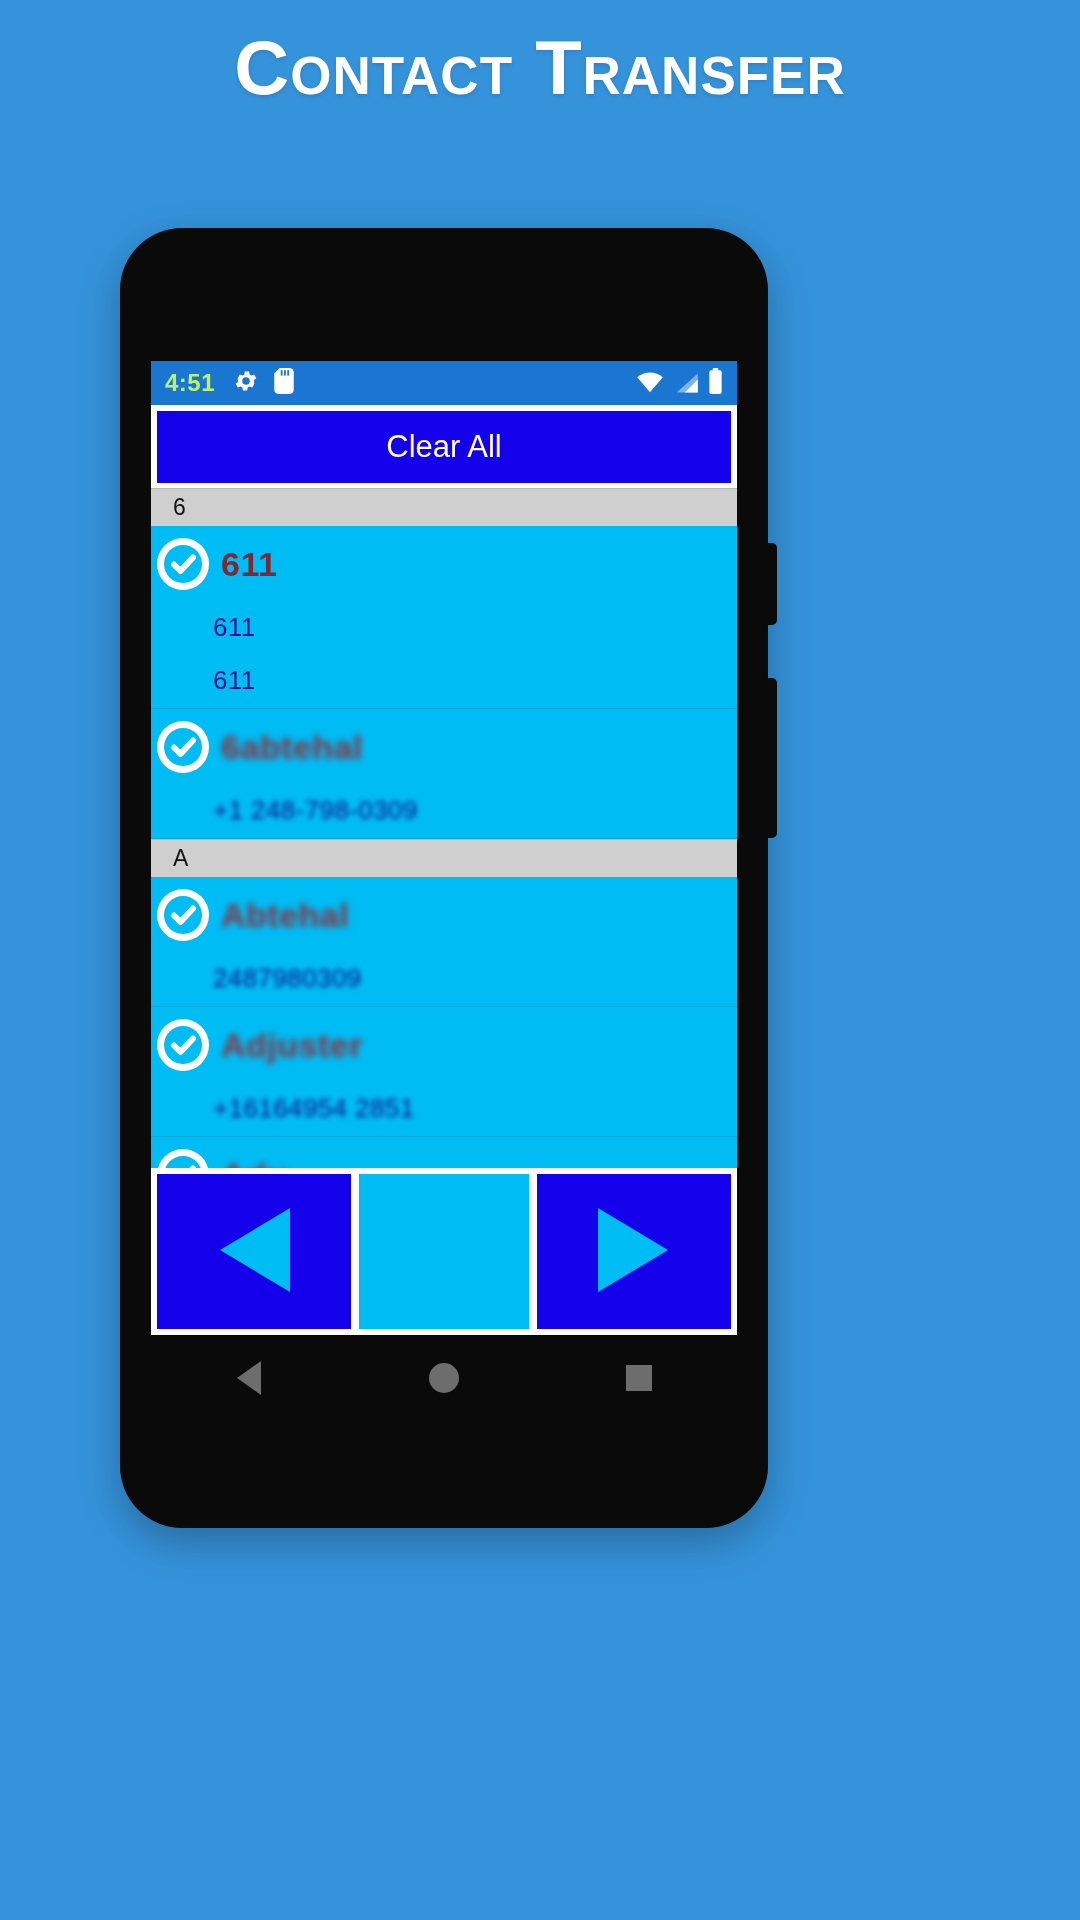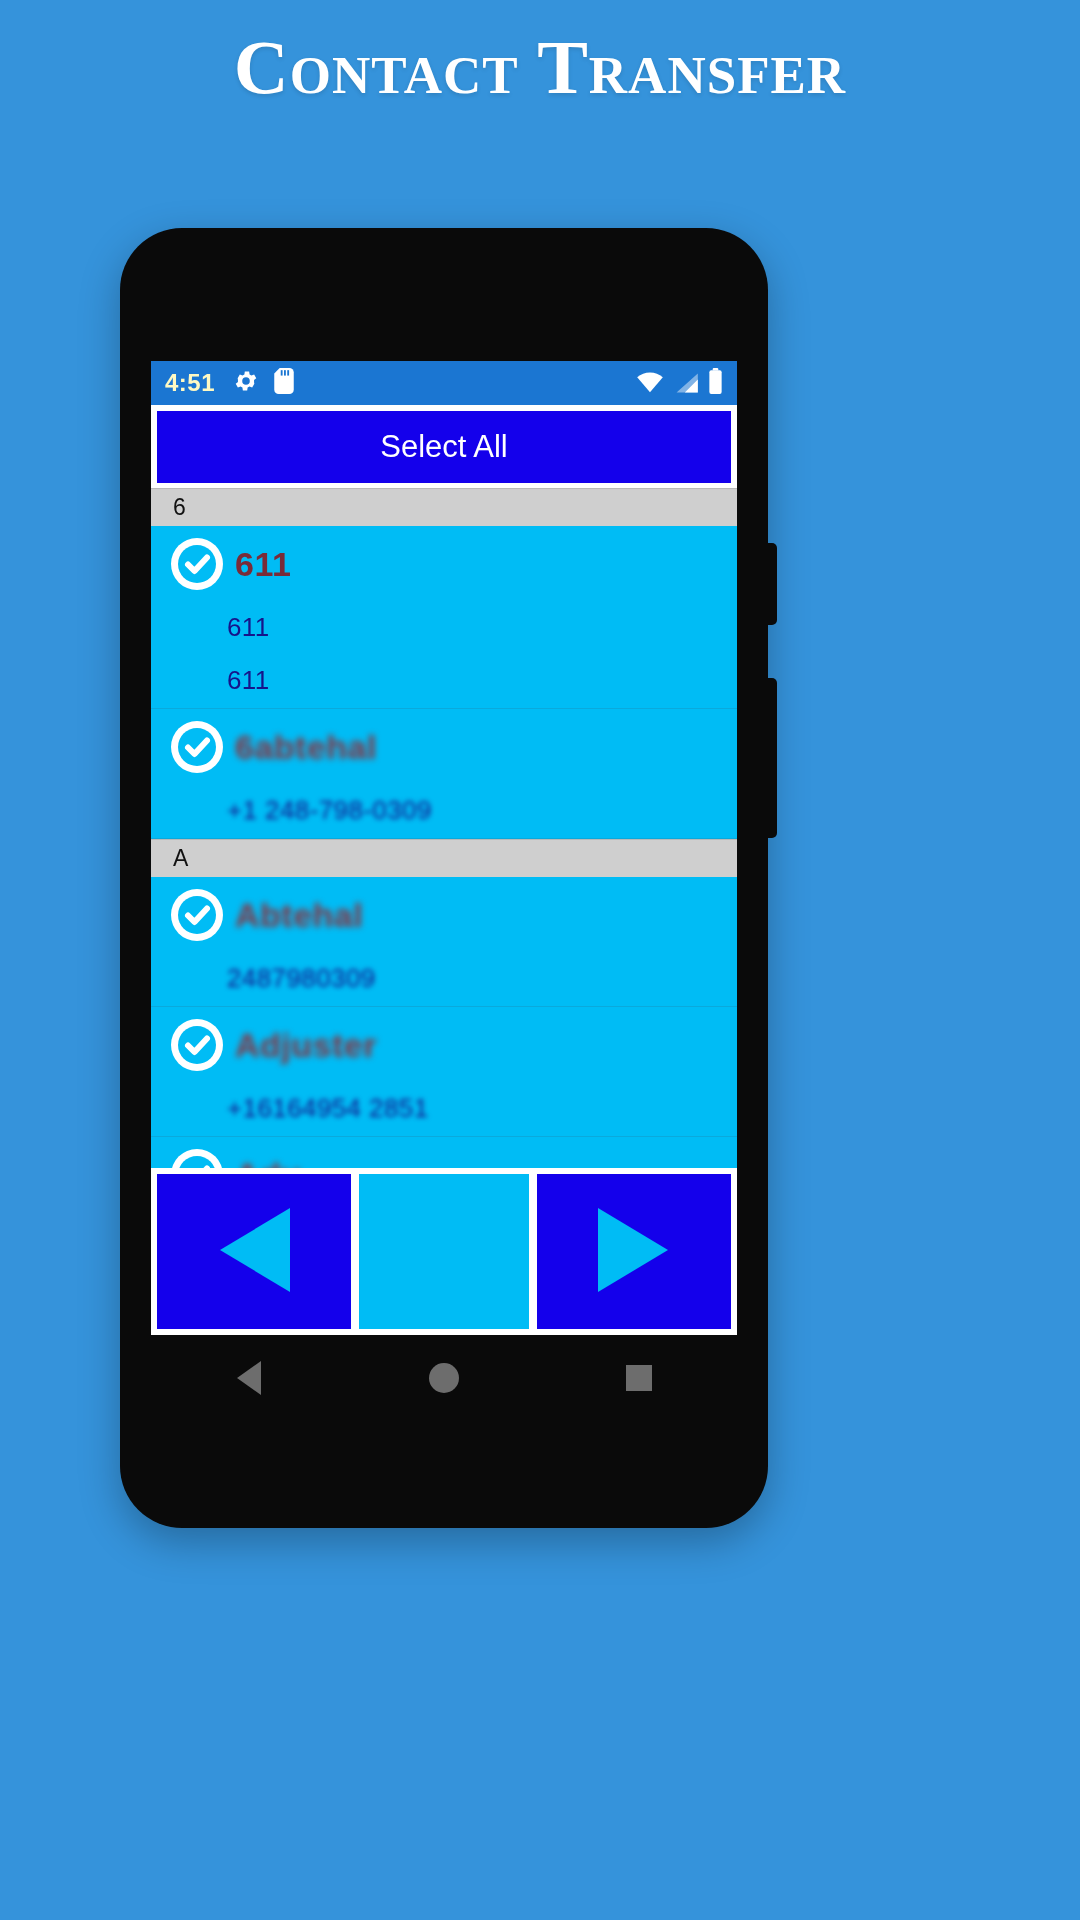--- a/index.html
+++ b/index.html
@@ -8,21 +8,21 @@
     background:#3593db;
     font-family:"Liberation Sans", sans-serif;
     overflow:hidden;
   }
 
   
   .page-title{
     position:absolute; top:0; left:0; width:1080px; height:135px;
     display:flex; align-items:center; justify-content:center;
     color:#ffffff;
-    font-family:Liberation Serif, serif;
+    font-family:Liberation Sans, sans-serif;
     font-weight:bold;
     font-size:76px;
     letter-spacing:1px;
     font-variant:small-caps;
     text-shadow:0 2px 4px rgba(0,0,0,.13);
     white-space:nowrap;
   }
 
   
   .phone{
@@ -47,21 +47,21 @@
     width:586px; height:974px;
     background:#ffffff;
     overflow:hidden;
   }
 
   
   .statusbar{
     height:44px; background:#1b76d2;
     display:flex; align-items:center;
     padding:17px 14px;
-    color:#fef9c3;
+    color:#bef264;
   }
   .sb-time{ font-size:24px; font-weight:600; letter-spacing:.5px; }
   .sb-left-icons{ display:flex; align-items:center; gap:14px; margin-left:18px; }
   .sb-spacer{ flex:1; }
   .sb-right-icons{ display:flex; align-items:flex-end; gap:9px; }
   .ic{ display:block; }
 
   
   .action-row{
     display:flex; gap:8px; padding:6px 6px 5px 6px;
@@ -84,21 +84,21 @@
     background:#cfcfcf;
     height:38px;
     display:flex; align-items:center;
     padding-left:22px;
     font-size:23px;
     color:#111111;
     border-top:1px solid #b9b9b9;
   }
   .contact{
     background:#00bcf5;
-    padding:6px 0 12px 14px;
+    padding:6px 0 12px 0;
     border-bottom:1px solid #0aa9dc;
     position:relative;
   }
   .contact-top{
     display:flex; align-items:center;
     padding:6px 0 0 6px;
     gap:12px;
   }
   .check{
     width:52px; height:52px; flex:0 0 52px;
@@ -201,21 +201,21 @@
         <span class="ic">
           <svg width="15" height="26" viewBox="0 0 12 22" fill="#fff">
               <rect x="3.6" y="0" width="4.8" height="2.2" rx="1"></rect>
               <rect x="0.8" y="2" width="10.4" height="20" rx="1.6"></rect>
             </svg>
         </span>
       </span>
     </div>
 
     <div class="action-row">
-      <button class="act-btn">Select All</button>
+      <button class="act-btn">Clear All</button>
     </div>
 
     <div class="list" id="contact-list">
         <div class="sec-head">6</div>
         <div class="contact">
           <div class="contact-top">
             <div class="check">
               <svg width="40" height="40" viewBox="0 0 40 40">
                 <circle cx="20" cy="20" r="19" fill="#00bcf5"></circle>
                 <path d="M11 20.5 L17.5 27 L30 13.5" stroke="#ffffff" stroke-width="6" fill="none" stroke-linecap="round" stroke-linejoin="round"></path>

